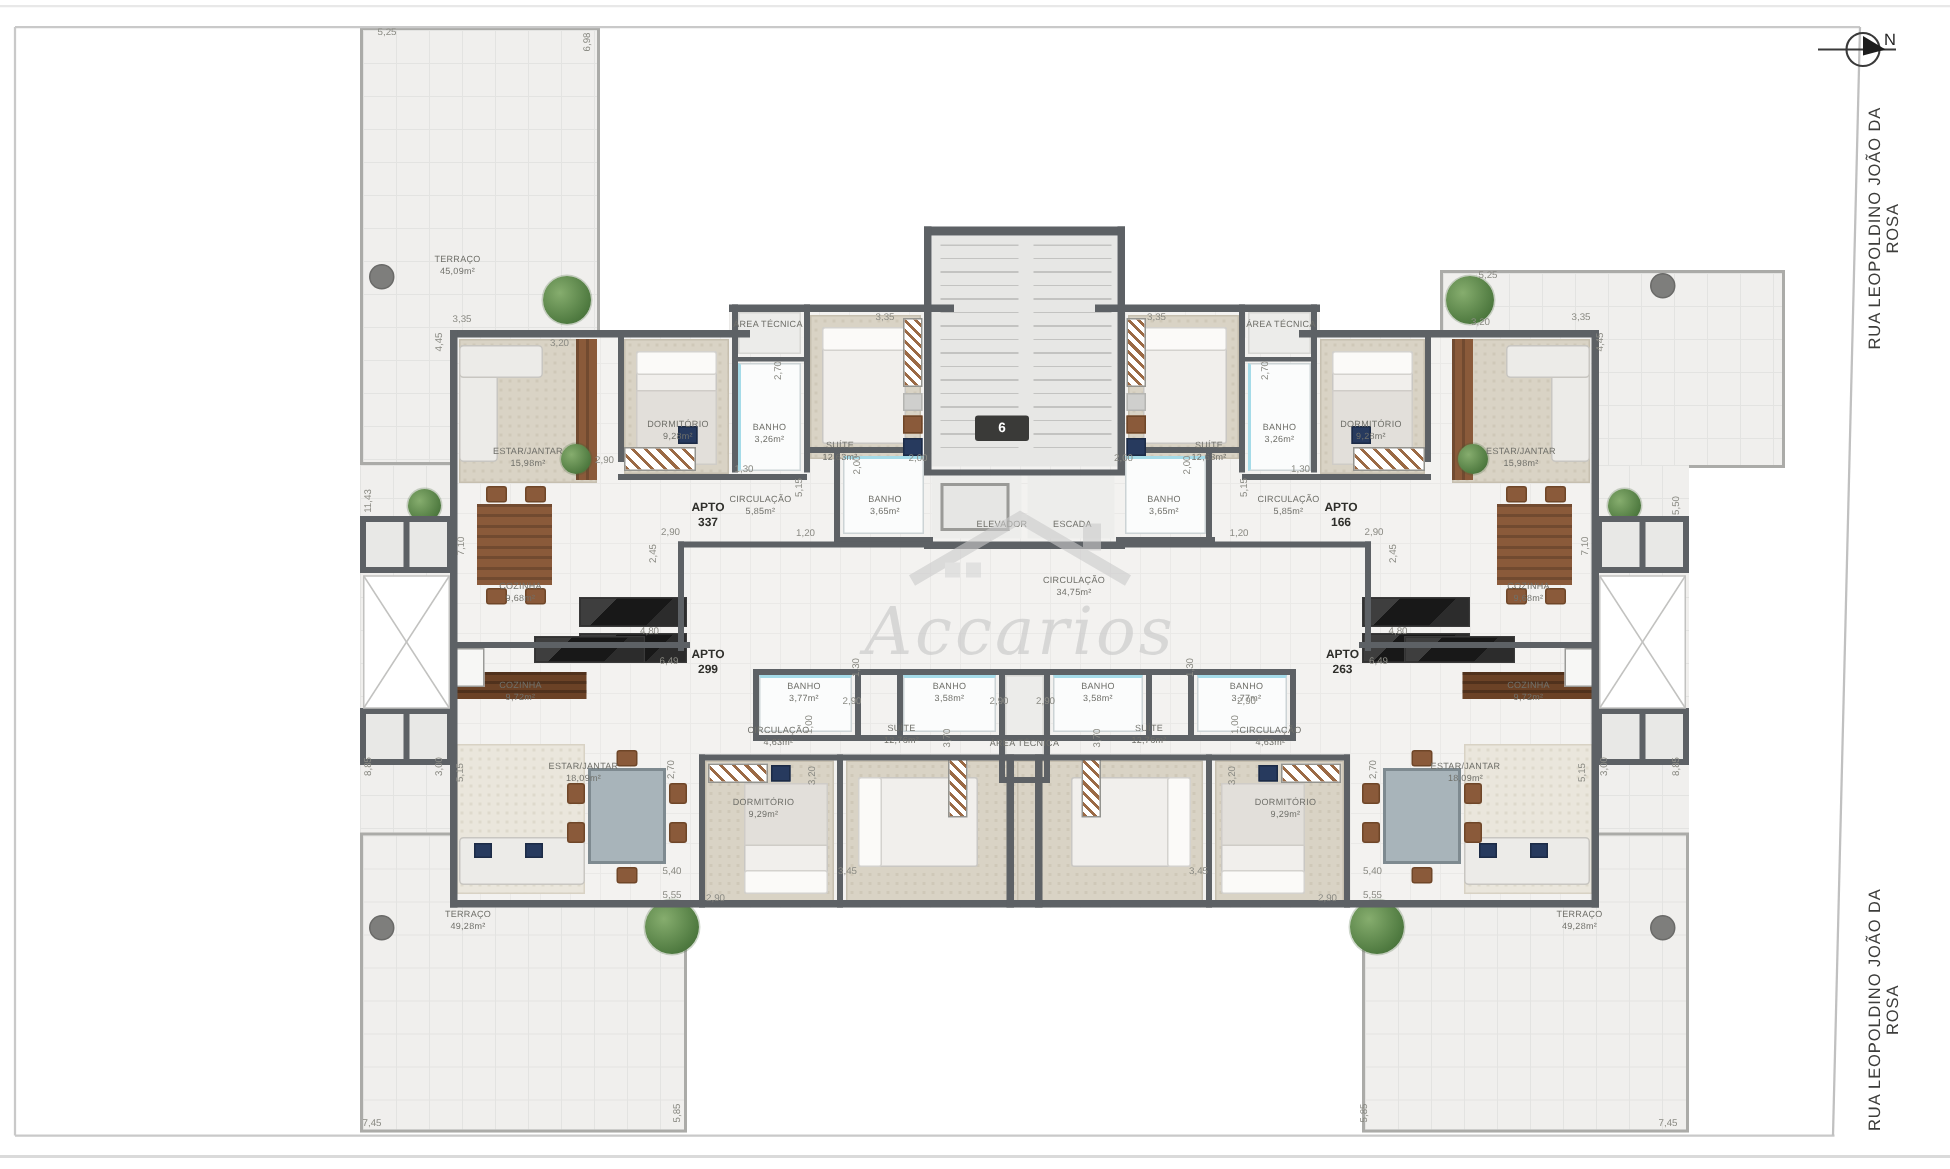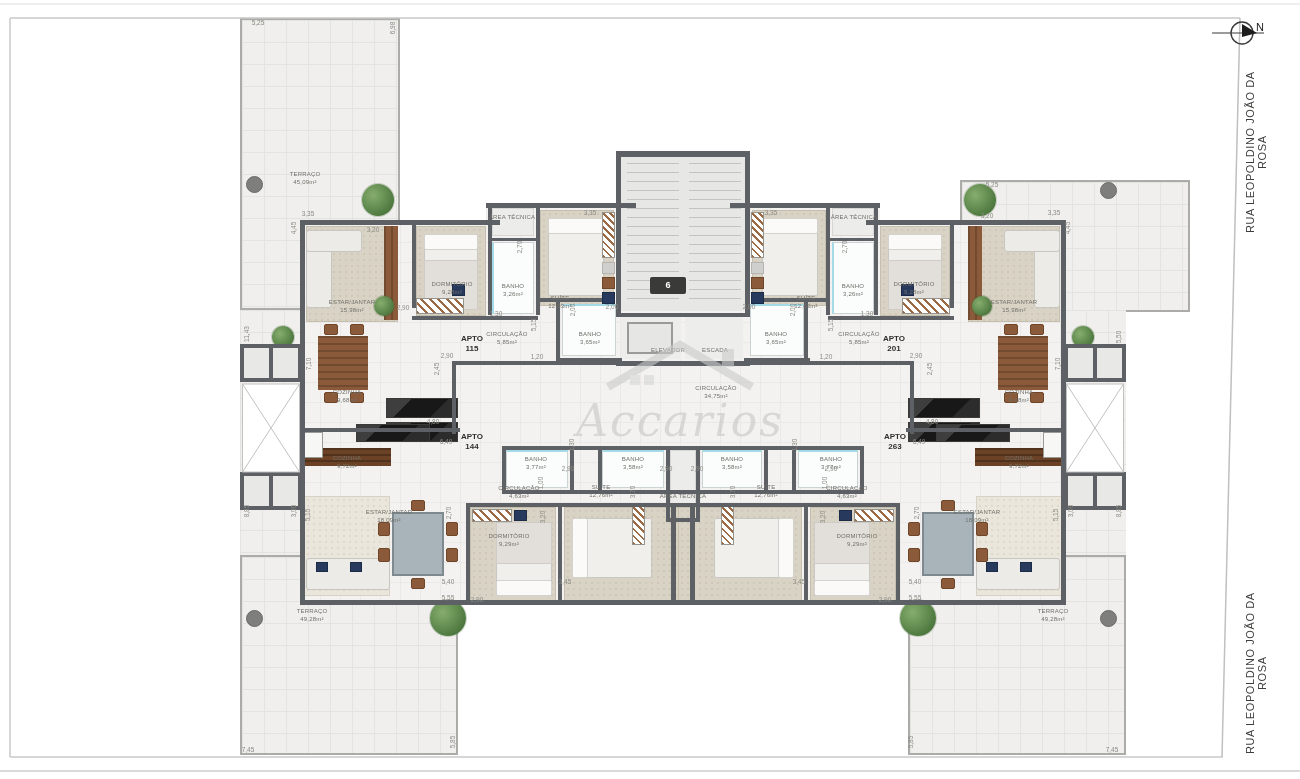--- a/index.html
+++ b/index.html
@@ -439,29 +439,29 @@
         <div>9,72m²</div>
       </div>
       <div class="room-label" style="left: 1053px; top: 615px;">
         <div>TERRAÇO</div>
         <div>49,28m²</div>
       </div>
     </div>
   <div id="apts">
       <div class="apt-label" style="left: 472px; top: 344px;">
         <div>APTO</div>
-        <div>115</div>
+        <div>337</div>
       </div>
       <div class="apt-label" style="left: 894px; top: 344px;">
         <div>APTO</div>
-        <div>201</div>
+        <div>166</div>
       </div>
       <div class="apt-label" style="left: 472px; top: 442px;">
         <div>APTO</div>
-        <div>144</div>
+        <div>299</div>
       </div>
       <div class="apt-label" style="left: 895px; top: 442px;">
         <div>APTO</div>
         <div>263</div>
       </div>
     </div>
   <div id="dims">
       <div class="dim" style="left: 258px; top: 22px;">5,25</div>
       <div class="dim rot" style="left: 392px; top: 28px;">6,98</div>
       <div class="dim" style="left: 308px; top: 213px;">3,35</div>

